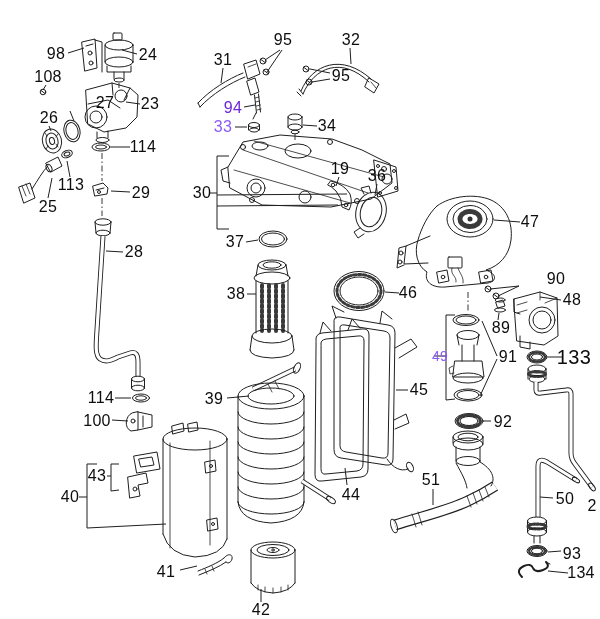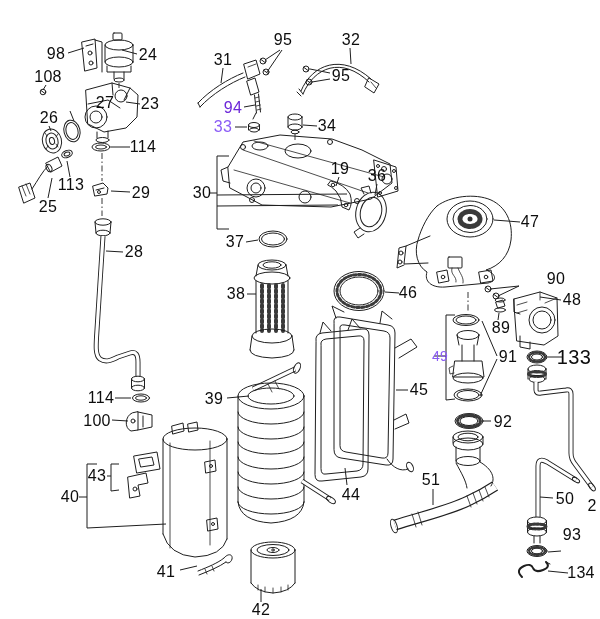--- a/index.html
+++ b/index.html
@@ -474,21 +474,21 @@
       <div class="callout" style="left: 236px; top: 294px; color: rgb(13, 13, 13); font-size: 16px;">38</div>
       <div class="callout" style="left: 408px; top: 293px; color: rgb(13, 13, 13); font-size: 16px;">46</div>
       <div class="callout" style="left: 530px; top: 222px; color: rgb(13, 13, 13); font-size: 16px;">47</div>
       <div class="callout" style="left: 527px; top: 279px; color: rgb(13, 13, 13); font-size: 16px; margin-left: 29px;">90</div>
       <div class="callout" style="left: 572px; top: 300px; color: rgb(13, 13, 13); font-size: 16px;">48</div>
       <div class="callout" style="left: 501px; top: 328px; color: rgb(13, 13, 13); font-size: 16px;">89</div>
       <div class="callout" style="left: 440px; top: 356px; color: #8b5cf6; font-size: 14px;">49</div>
       <div class="callout" style="left: 508px; top: 357px; color: rgb(13, 13, 13); font-size: 16px;">91</div>
       <div class="callout" style="left: 574px; top: 357px; color: rgb(13, 13, 13); font-size: 20px;">133</div>
       <div class="callout" style="left: 565px; top: 499px; color: rgb(13, 13, 13); font-size: 16px;">50</div>
-      <div class="callout" style="left: 572px; top: 535px; color: rgb(13, 13, 13); font-size: 16px;">93</div>
+      <div class="callout" style="left: 572px; top: 554px; color: rgb(13, 13, 13); font-size: 16px;">93</div>
       <div class="callout" style="left: 581px; top: 573px; color: rgb(13, 13, 13); font-size: 16px;">134</div>
       <div class="callout" style="left: 503px; top: 422px; color: rgb(13, 13, 13); font-size: 16px;">92</div>
       <div class="callout" style="left: 431px; top: 480px; color: rgb(13, 13, 13); font-size: 16px;">51</div>
       <div class="callout" style="left: 419px; top: 390px; color: rgb(13, 13, 13); font-size: 16px;">45</div>
       <div class="callout" style="left: 351px; top: 495px; color: rgb(13, 13, 13); font-size: 16px;">44</div>
       <div class="callout" style="left: 214px; top: 399px; color: rgb(13, 13, 13); font-size: 16px;">39</div>
       <div class="callout" style="left: 134px; top: 252px; color: rgb(13, 13, 13); font-size: 16px;">28</div>
       <div class="callout" style="left: 101px; top: 398px; color: rgb(13, 13, 13); font-size: 16px;">114</div>
       <div class="callout" style="left: 97px; top: 421px; color: rgb(13, 13, 13); font-size: 16px;">100</div>
       <div class="callout" style="left: 97px; top: 476px; color: rgb(13, 13, 13); font-size: 16px;">43</div>

